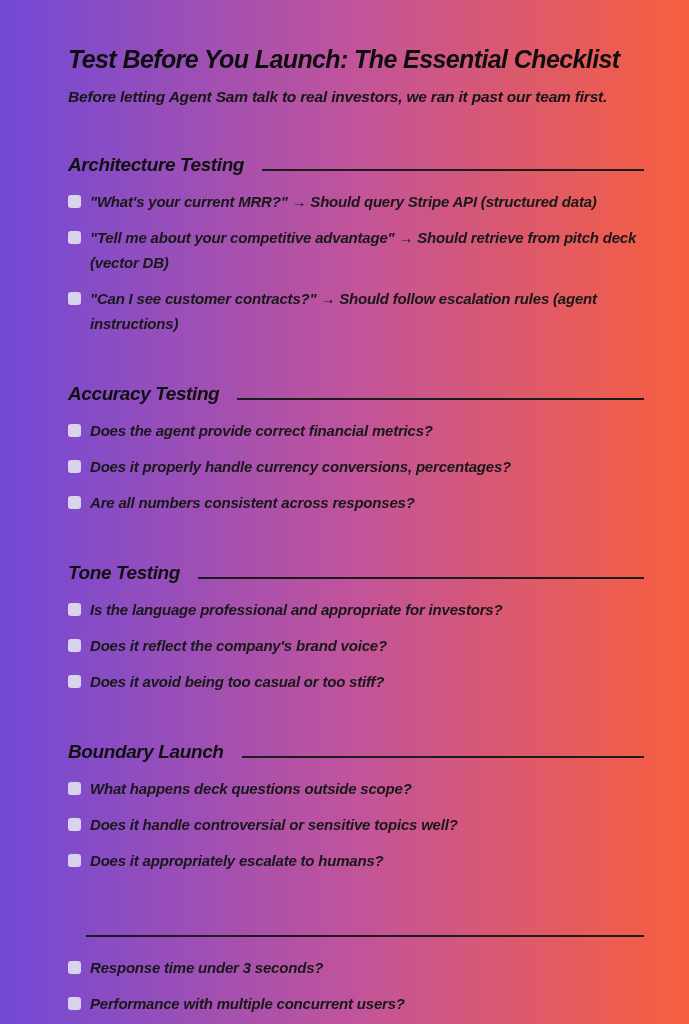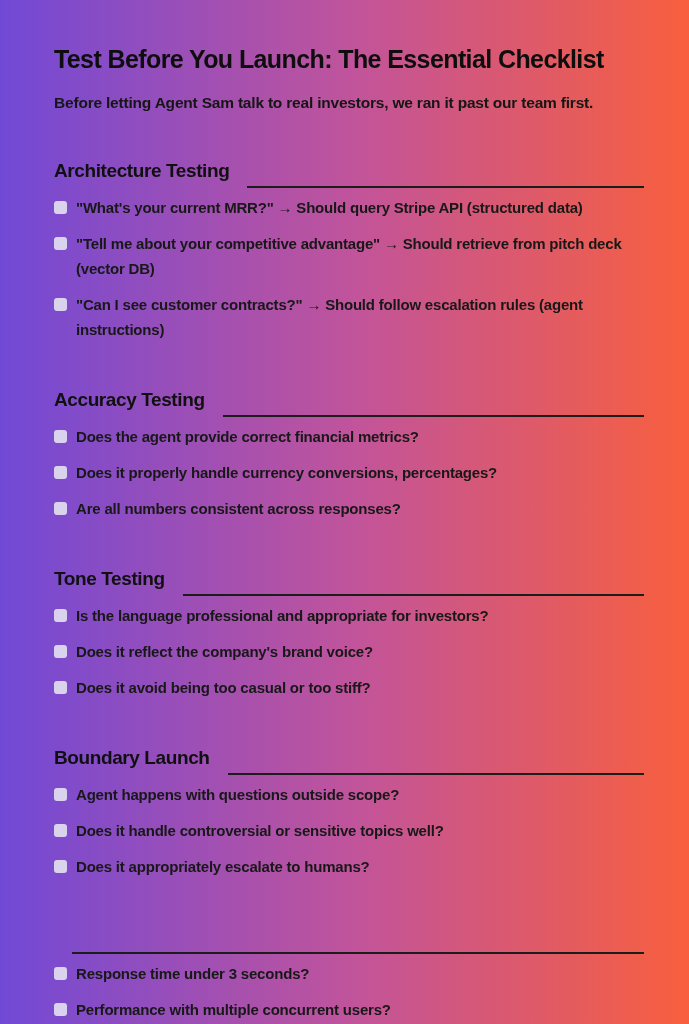--- a/index.html
+++ b/index.html
@@ -7,32 +7,32 @@
     --ink:#141414; --box:#d9d3ee; --rule:#1c1c1c;
   }
   *{margin:0;padding:0;box-sizing:border-box;}
   html,body{width:689px;height:1024px;overflow:hidden;}
   body{
     background:linear-gradient(90deg,var(--g-left) 0%,var(--g-mid) 52%,var(--g-right) 100%);
     font-family:"Liberation Sans","DejaVu Sans",sans-serif;
     color:var(--ink);
     -webkit-font-smoothing:antialiased;
   }
-  main{padding:44px 45px 0 54px;}
+  main{padding:44px 45px 0 68px;font-style:italic;}
   h1[data-name="page-title"]{
     font-size:25px;line-height:30px;font-weight:800;
     letter-spacing:-0.6px;color:#0e0e0e;
   }
   p[data-name="page-subtitle"]{
-    margin-top:18px;font-size:15.5px;line-height:21px;font-weight:700;
+    margin-top:12px;font-size:15.5px;line-height:21px;font-weight:700;
     letter-spacing:-0.2px;color:#161616;
   }
   .section{margin-top:40px;}
   .section:first-of-type{margin-top:42px;}
-  .sec-head{display:flex;align-items:flex-end;height:24px;margin-top:46px;}
+  .sec-head{display:flex;align-items:center;height:24px;margin-top:46px;}
   .sec-title{
     font-size:19px;font-weight:800;letter-spacing:-0.4px;
     color:#101010;white-space:nowrap;line-height:24px;
   }
   .rule{
     flex:1;height:2px;background:var(--rule);
     margin-left:18px;transform:translateY(5px);
   }
   ul.items{list-style:none;margin-top:12px;}
   li.item{
@@ -127,21 +127,21 @@
   </section>
 
   <section class="section" data-name="checklist-section">
     <div class="sec-head" data-name="section-header">
       <h2 class="sec-title" data-name="section-title">Boundary Launch</h2>
       <div class="rule" data-name="section-divider-line"></div>
     </div>
     <ul class="items" data-name="section-items">
   <li class="item" data-name="checklist-item">
     <span class="box" data-name="checkbox-icon"></span>
-    <span class="item-text" data-name="checklist-item-label">Agent happens with questions outside scope?</span>
+    <span class="item-text" data-name="checklist-item-label">What happens deck questions outside scope?</span>
   </li>
 
   <li class="item" data-name="checklist-item">
     <span class="box" data-name="checkbox-icon"></span>
     <span class="item-text" data-name="checklist-item-label">Does it handle controversial or sensitive topics well?</span>
   </li>
 
   <li class="item" data-name="checklist-item">
     <span class="box" data-name="checkbox-icon"></span>
     <span class="item-text" data-name="checklist-item-label">Does it appropriately escalate to humans?</span>

